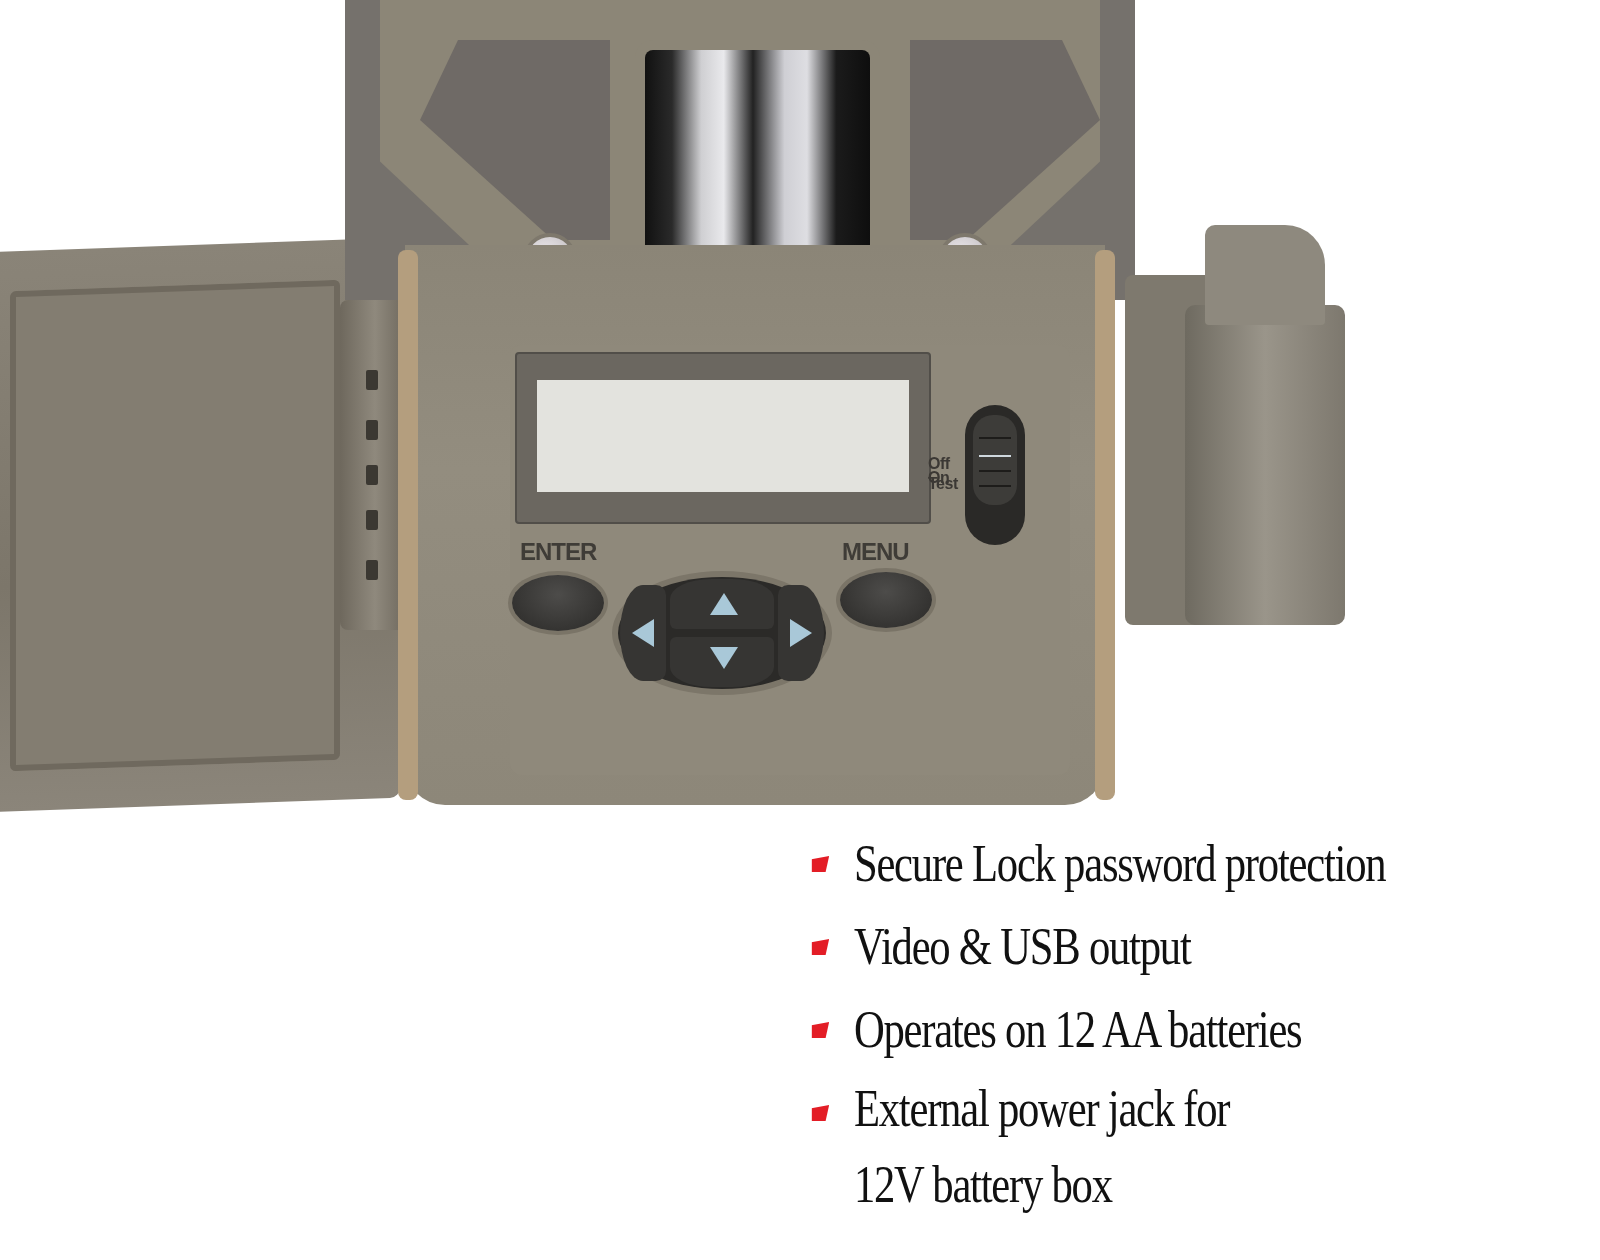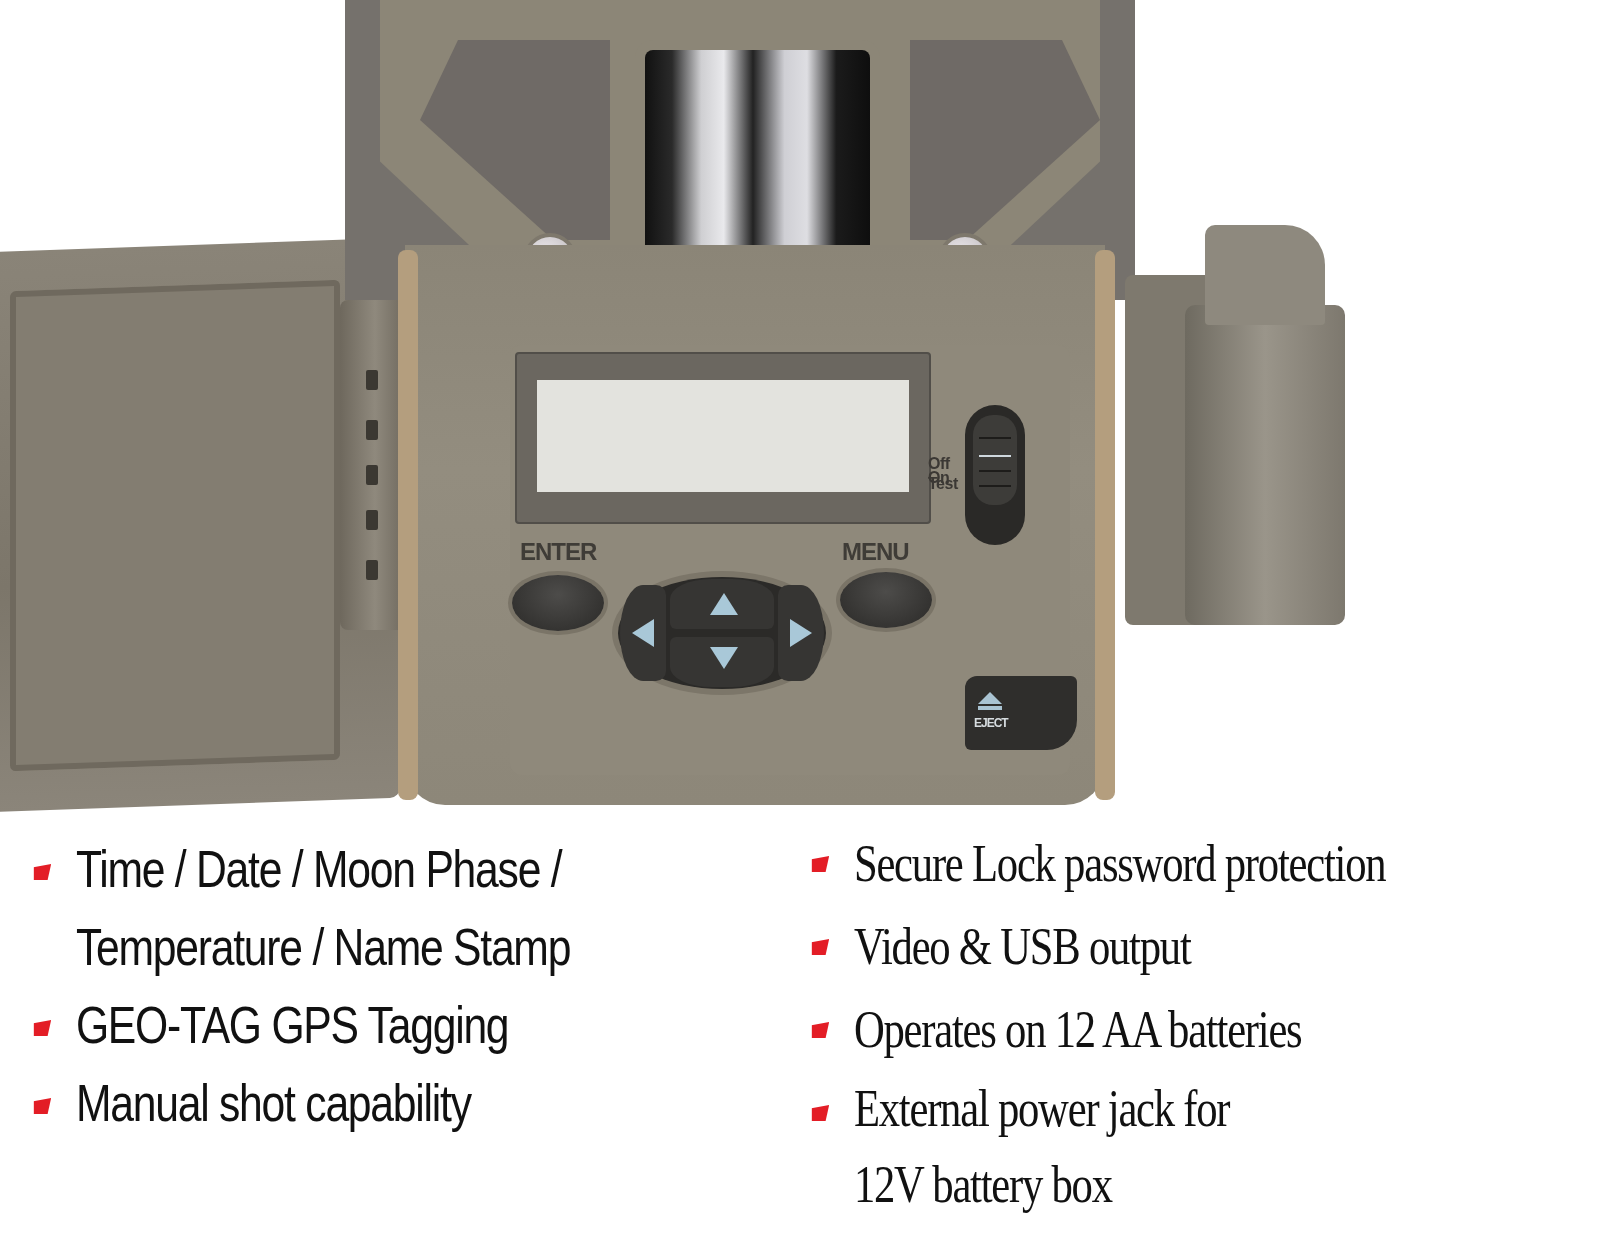--- a/index.html
+++ b/index.html
@@ -104,49 +104,29 @@
   <div class="sw-lbl" style="top:478px;">Test</div>
   <div class="switch">
     <div class="switch-knob">
       <div class="switch-line" style="top:22px;"></div>
       <div class="switch-line" style="top:40px;background:#cfd8de;"></div>
       <div class="switch-line" style="top:55px;"></div>
       <div class="switch-line" style="top:70px;"></div>
     </div>
   </div>
 
-  <div class="eject">
-    <div class="eject-tri"></div>
-    <div class="eject-bar"></div>
-    <div class="eject-lbl">EJECT</div>
-  </div>
 
   <div class="strap">
     <div class="strap-c"></div>
     <div class="strap-b"></div>
     <div class="strap-a"></div>
   </div>
 </div>
 
 <div class="features">
-  <div class="col left">
-    <div class="item">
-      <span class="bullet"></span>
-      <div>Time / Date / Moon Phase /</div>
-      <div>Temperature / Name Stamp</div>
-    </div>
-    <div class="item">
-      <span class="bullet"></span>
-      <div>GEO-TAG GPS Tagging</div>
-    </div>
-    <div class="item">
-      <span class="bullet"></span>
-      <div>Manual shot capability</div>
-    </div>
-  </div>
 
   <div class="col right" style="top:-8px;font-family:Liberation Serif, serif;">
     <div class="item" style="line-height:83px;">
       <span class="bullet"></span>
       <div>Secure Lock password protection</div>
     </div>
     <div class="item" style="line-height:83px;">
       <span class="bullet"></span>
       <div>Video &amp; USB output</div>
     </div>

